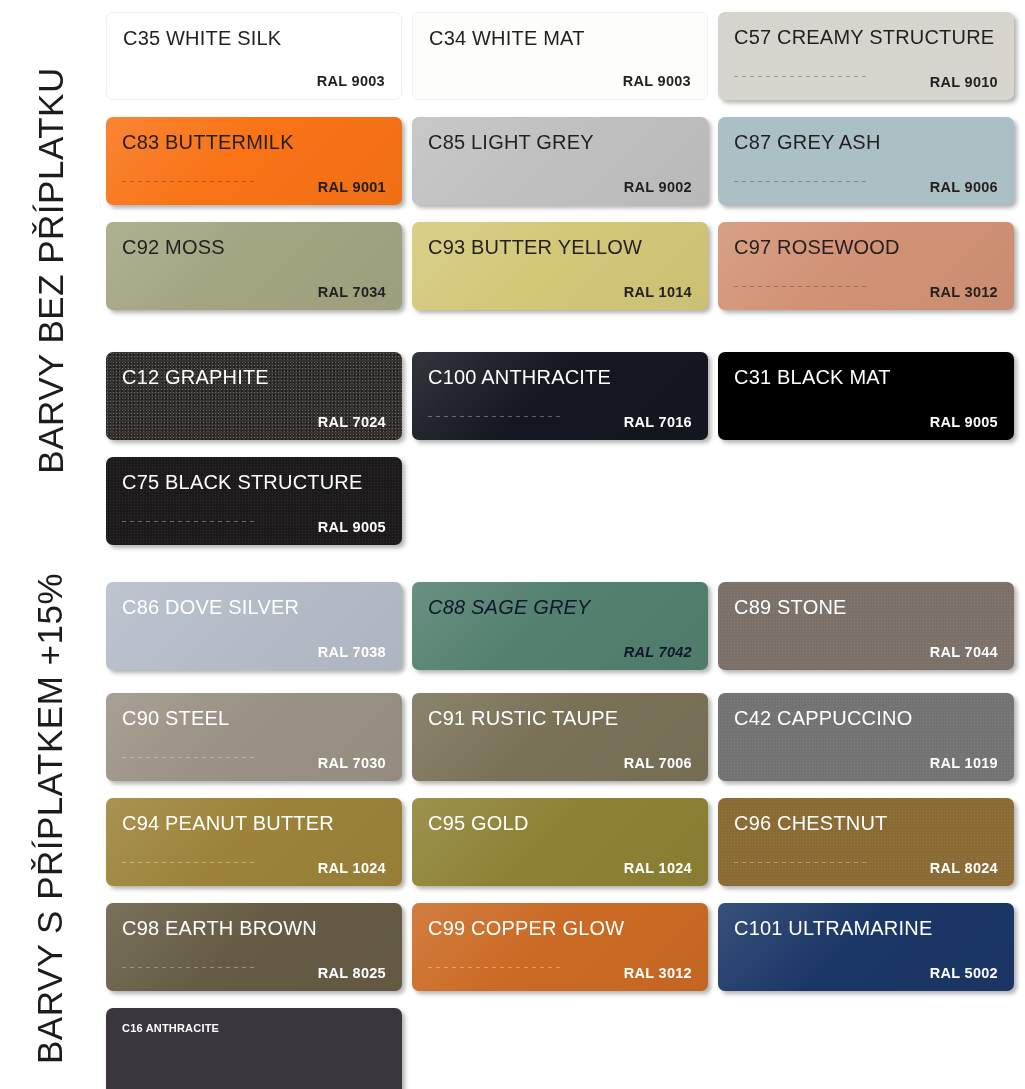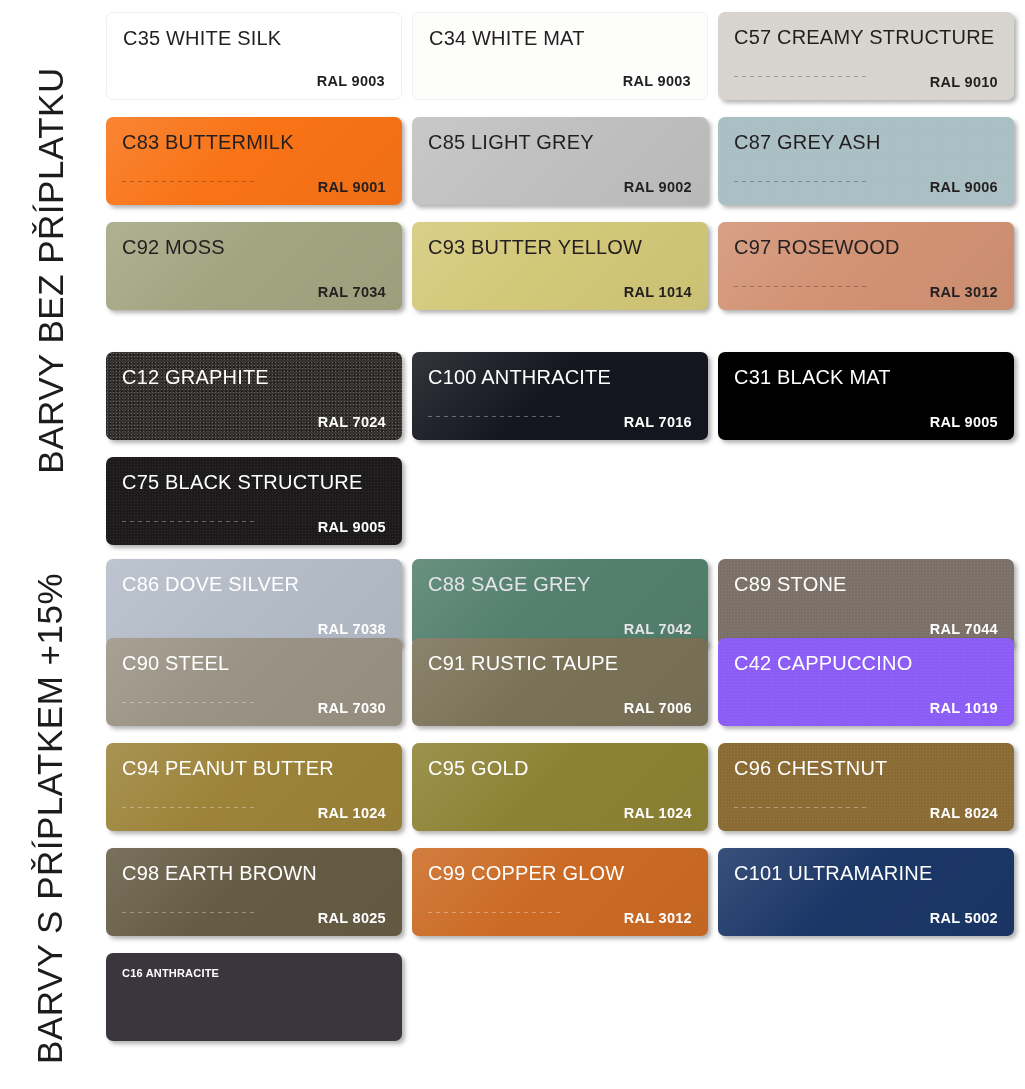--- a/index.html
+++ b/index.html
@@ -255,29 +255,29 @@
           <div class="cell empty"></div>
           <div class="cell empty"></div>
         </div>
       </div>
     </div>
     <div class="section" style="top: 547px; height: 542px;">
       <div class="cat-label-wrap">
         <div class="cat-label">BARVY S PŘÍPLATKEM +15%</div>
       </div>
       <div class="grid" style="top: 12px;">
-        <div class="row" style="height: 79px;">
+        <div class="row" style="height: 134px; align-items: center;">
           <div class="cell">
             <div class="swatch shadow sheen" style="background: rgb(180, 188, 200); color: rgb(255, 255, 255);">
               <div class="sw-name">C86 DOVE SILVER</div>
               <div class="sw-ral">RAL 7038</div>
             </div>
           </div>
           <div class="cell">
-            <div class="swatch shadow sheen" style="background: rgb(83, 128, 111); color: #e5e5e5;">
+            <div class="swatch shadow sheen" style="background: rgb(83, 128, 111); color: #0f172a; font-style: italic;">
               <div class="sw-name">C88 SAGE GREY</div>
               <div class="sw-ral">RAL 7042</div>
             </div>
           </div>
           <div class="cell">
             <div class="swatch shadow texture" style="background: rgb(123, 113, 104); color: rgb(255, 255, 255);">
               <div class="sw-name">C89 STONE</div>
               <div class="sw-ral">RAL 7044</div>
             </div>
           </div>
@@ -290,21 +290,21 @@
               <div class="sw-ral">RAL 7030</div>
             </div>
           </div>
           <div class="cell">
             <div class="swatch shadow sheen" style="background: rgb(122, 114, 87); color: rgb(255, 255, 255);">
               <div class="sw-name">C91 RUSTIC TAUPE</div>
               <div class="sw-ral">RAL 7006</div>
             </div>
           </div>
           <div class="cell">
-            <div class="swatch shadow texture" style="background: #8b5cf6; color: rgb(255, 255, 255);">
+            <div class="swatch shadow texture" style="background: #737373; color: rgb(255, 255, 255);">
               <div class="sw-name">C42 CAPPUCCINO</div>
               <div class="sw-ral">RAL 1019</div>
             </div>
           </div>
         </div>
         <div class="row" style="height: 105px;">
           <div class="cell">
             <div class="swatch shadow sheen" style="background: rgb(156, 131, 57); color: rgb(255, 255, 255);">
               <div class="sw-name">C94 PEANUT BUTTER</div>
               <div class="artifact"></div>

